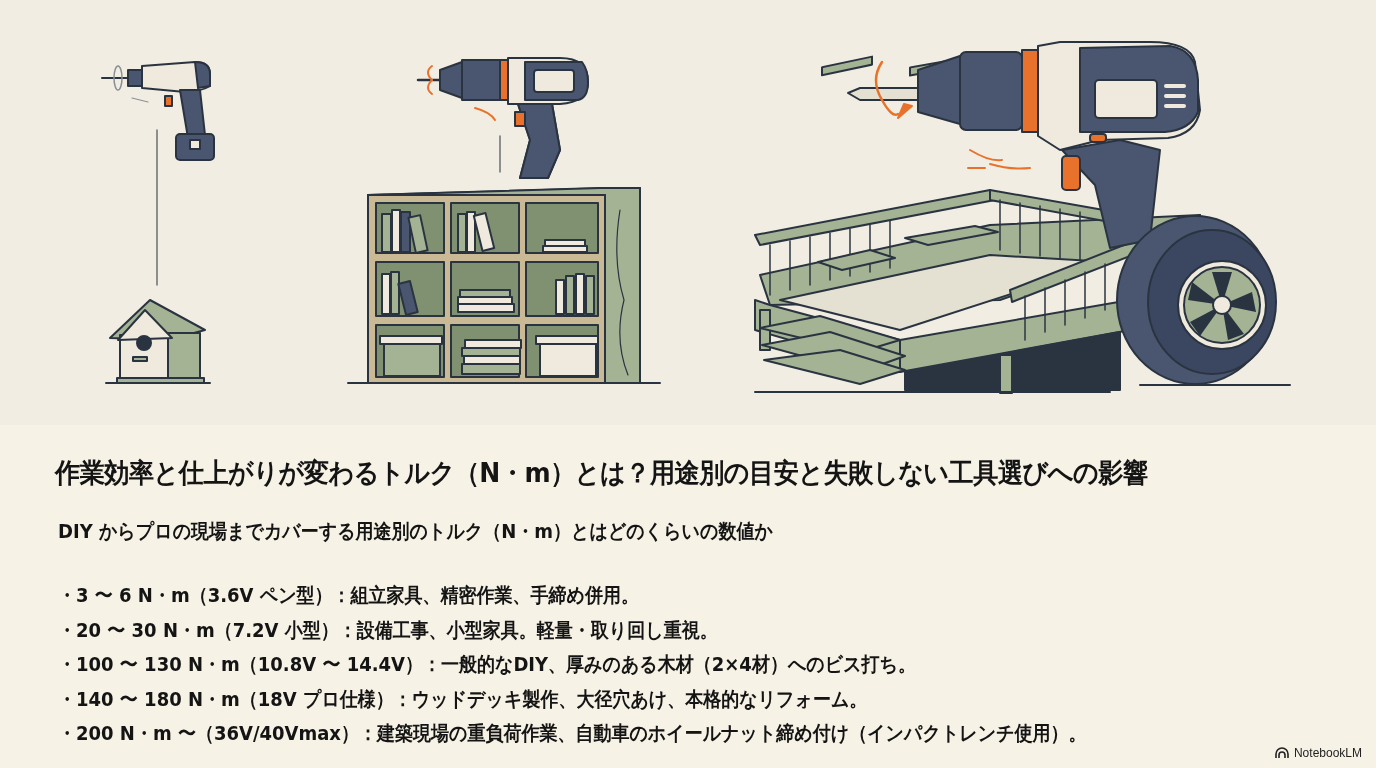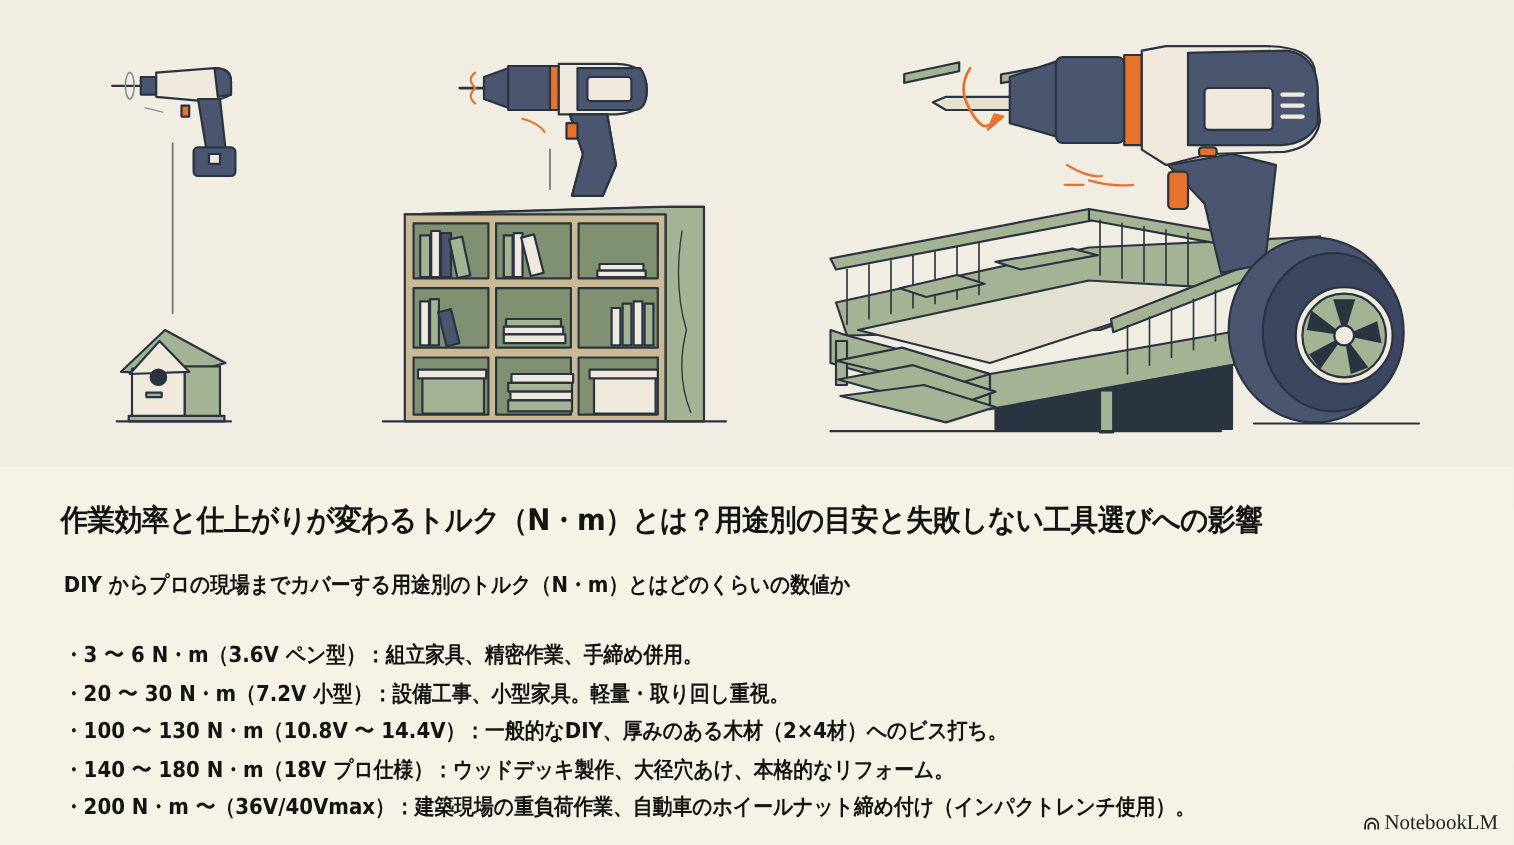--- a/index.html
+++ b/index.html
@@ -28,21 +28,21 @@
     font-size:20px; font-weight:bold; white-space:nowrap;
     transform:scaleX(0.9); transform-origin:left center;
   }
   .list { position:absolute; left:58px; top:580px; margin:0; padding:0; list-style:none; }
   .list li {
     height:34.5px; line-height:30px; font-size:20px; font-weight:bold;
     white-space:nowrap; transform:scaleX(0.9); transform-origin:left center;
   }
   .watermark {
     position:absolute; right:14px; bottom:8px; display:flex; align-items:center; gap:5px;
-    font-family:Liberation Serif, serif; font-size:19px; color:#222;
+    font-family:Liberation Sans, sans-serif; font-size:12px; color:#222;
   }
 </style>
 </head>
 <body>
 
 <div class="hero">
 <svg width="1376" height="425" viewBox="0 0 1376 425">
   <g stroke="#2a3441" stroke-width="2" stroke-linejoin="round" stroke-linecap="round">
 
     <g>

